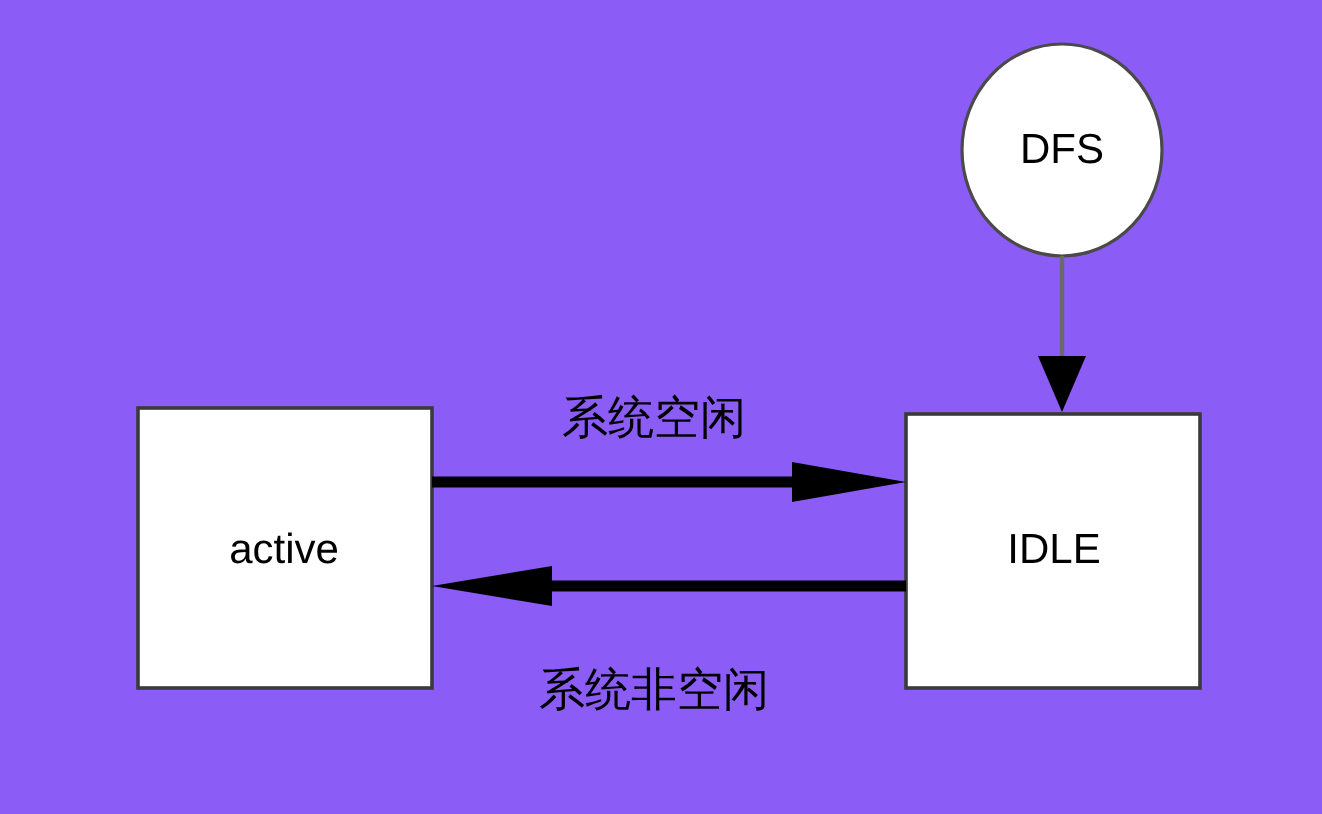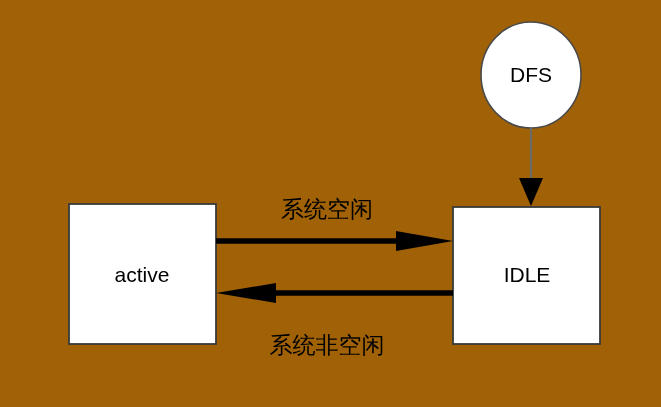--- a/index.html
+++ b/index.html
@@ -7,21 +7,21 @@
     padding: 0;
     background: #ffffff;
   }
   body {
     font-family: "Liberation Sans", "DejaVu Sans", sans-serif;
   }
   #canvas {
     position: relative;
     width: 661px;
     height: 407px;
-    background: #a16207;
+    background: #8b5cf6;
     overflow: hidden;
   }
   #diagram-svg {
     position: absolute;
     left: 0;
     top: 0;
     width: 661px;
     height: 407px;
   }
   .node-label {

